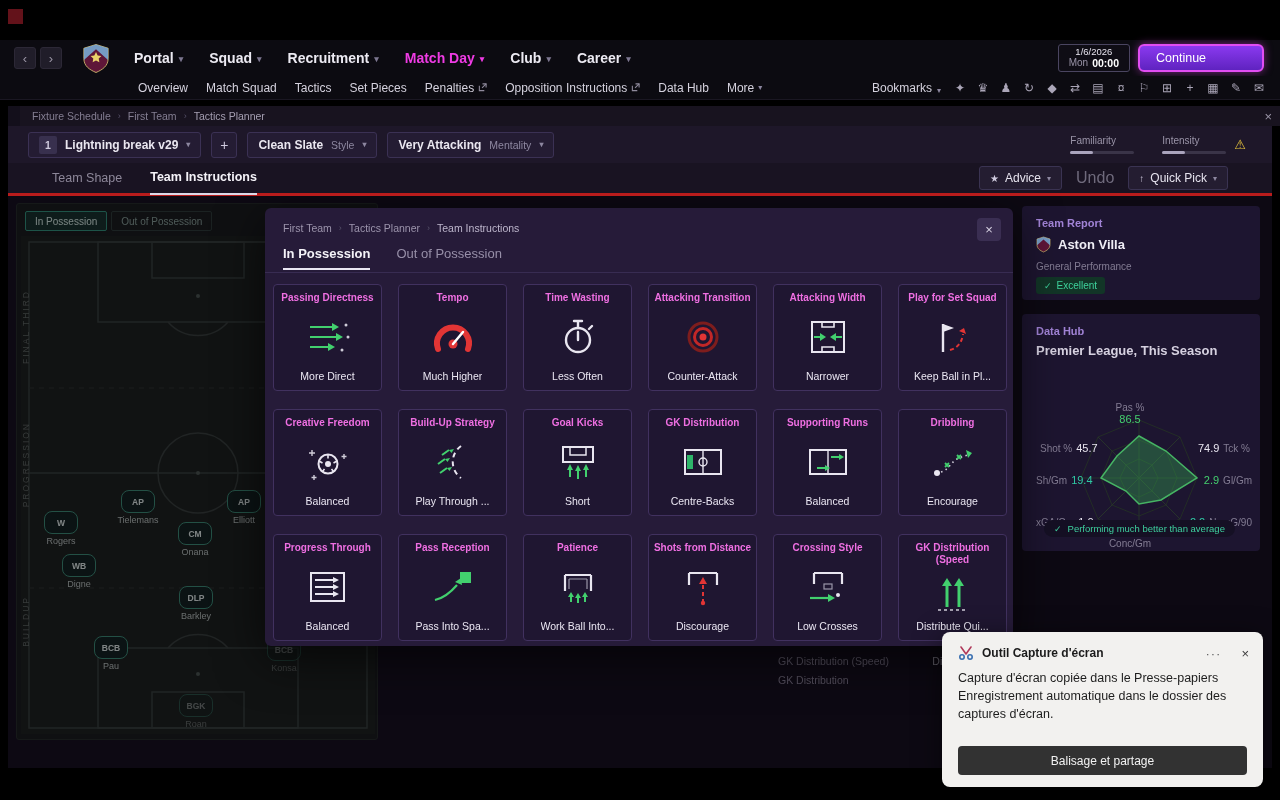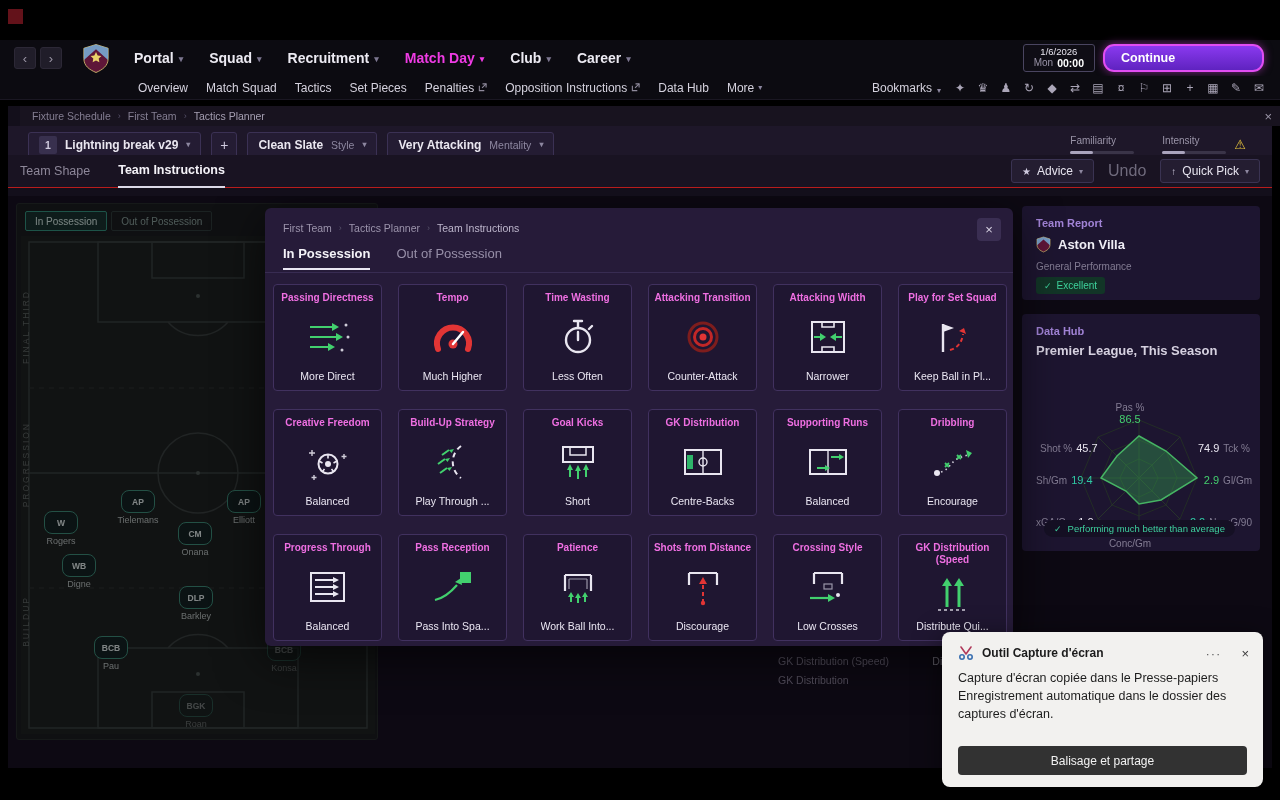--- a/index.html
+++ b/index.html
@@ -20,21 +20,21 @@
   .nav-item .chev{font-size:9px;color:#7d7790;margin-top:2px}
   .nav-item.accent,.nav-item.accent .chev{color:#ef3be4}
   .top-right{margin-left:auto;display:flex;align-items:center;gap:8px;margin-right:16px}
   .tool-group{display:flex;align-items:center;background:#15121d;border:1px solid #2a2637;border-radius:4px;height:26px;padding:0 4px;gap:2px}
   .search-btn{display:flex;align-items:center;gap:6px;padding:0 9px;color:#d9d6e2;font-size:12px;height:22px;border-radius:3px;background:#1e1a28;cursor:pointer}
   .tool-ic{width:24px;height:22px;display:flex;align-items:center;justify-content:center;color:#c9c5d4;font-size:12px;cursor:pointer}
   .datebox{height:28px;border:1px solid #4a4560;border-radius:3px;background:#0f0d15;display:flex;flex-direction:column;align-items:center;justify-content:center;padding:0 10px;line-height:1.15}
   .datebox .d1{font-size:9.5px;color:#e6e3ee}
   .datebox .d2{font-size:10px;color:#9a94a8;display:flex;gap:4px}
   .datebox .d2 .tm{color:#fff;font-weight:bold;font-size:10.5px}
-  .continue-btn{width:161px;height:28px;border-radius:11px;background:linear-gradient(180deg,#8a39ef 0%,#5f23c0 100%);border:2px solid #e14df2;box-shadow:0 0 8px rgba(230,70,240,.5);color:#fff;font-size:12.5px;font-weight:bold;display:flex;align-items:center;padding-left:16px;cursor:pointer}
+  .continue-btn{width:126px;height:28px;border-radius:6px;background:linear-gradient(180deg,#8a39ef 0%,#5f23c0 100%);border:2px solid #e14df2;box-shadow:0 0 8px rgba(230,70,240,.5);color:#fff;font-size:12.5px;font-weight:normal;display:flex;align-items:center;padding-left:16px;cursor:pointer}
 
   
   .subbar{position:absolute;left:0;top:76px;width:1280px;height:24px;background:#0c0b11;display:flex;align-items:center;border-bottom:1px solid #1a1722}
   #sub-nav{display:flex;gap:18px;margin-left:138px;align-items:center}
   .sub-item{color:#d5d2de;font-size:12px;display:flex;gap:4px;align-items:center;cursor:pointer}
   .sub-item .chev{font-size:8px;color:#8d87a0}
   .sub-right{margin-left:auto;display:flex;align-items:center;gap:12px;margin-right:14px}
   .bookmarks{color:#d5d2de;font-size:12px;display:flex;gap:5px;align-items:flex-end;cursor:pointer}
   .bookmarks .chev{font-size:8px;color:#8d87a0}
   #icon-row{display:flex;gap:9px}
@@ -58,21 +58,21 @@
   .plus-btn{width:26px;height:26px;background:#241c33;border:1px solid #3b3154;border-radius:3px;color:#cfcade;font-size:14px;display:flex;align-items:center;justify-content:center;cursor:pointer}
   .tb-right{margin-left:auto;display:flex;gap:28px;align-items:center;margin-right:6px}
   .meter{display:flex;flex-direction:column;gap:5px}
   .meter .lbl{font-size:10px;color:#9a94a8}
   .meter .bar{width:64px;height:3px;background:#3a3448;border-radius:2px;position:relative}
   .meter .bar i{position:absolute;left:0;top:0;height:3px;width:35%;background:#aaa4bd;border-radius:2px}
   .intensity-wrap{display:flex;align-items:center;gap:8px}
   .warn{color:#e7c43c;font-size:13px}
 
   
-  .tabsbar{position:absolute;left:0;top:49px;width:1264px;height:33px;background:#191322;display:flex;align-items:center;padding:0 12px;border-bottom:1px solid #b91c1c}
+  .tabsbar{position:absolute;left:0;top:57px;width:1264px;height:33px;background:#191322;display:flex;align-items:center;padding:0 44px;border-bottom:3px solid #b91c1c}
   .shape-tab{color:#8d8799;font-size:12.5px;margin-right:28px;cursor:pointer}
   .instr-tab{color:#f4f2f8;font-size:12.5px;font-weight:bold;height:33px;display:flex;align-items:center;border-bottom:2px solid #dcd9e8;cursor:pointer}
   .tabs-right{margin-left:auto;display:flex;gap:14px;align-items:center}
   .sm-btn{height:24px;background:#241d31;border:1px solid #3a3352;border-radius:3px;display:flex;align-items:center;gap:6px;padding:0 10px;color:#e6e3ee;font-size:12px;cursor:pointer}
   .sm-btn .chev{font-size:8px;color:#8d87a0}
   .sm-btn .ic{font-size:10px;color:#cfcade}
   .undo{color:#6f6a7c;font-size:16px;cursor:pointer}
 
   
   .content{position:absolute;left:0;top:90px;width:1264px;height:572px;background:#110e18;overflow:hidden}

